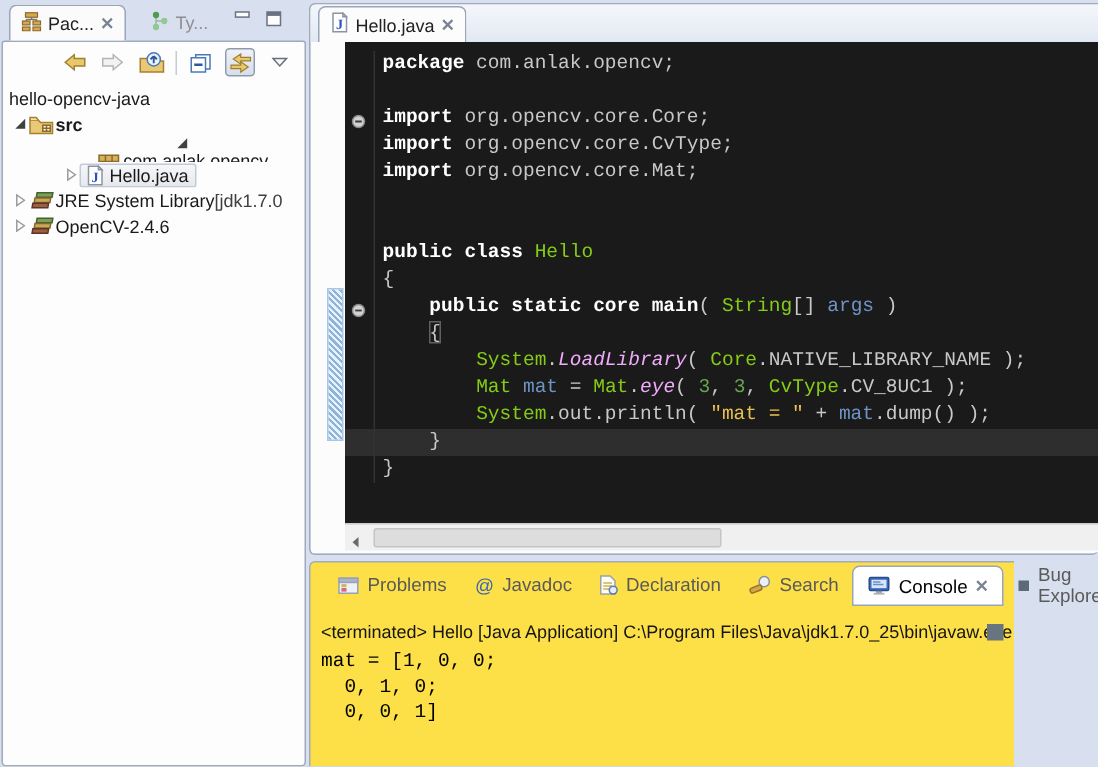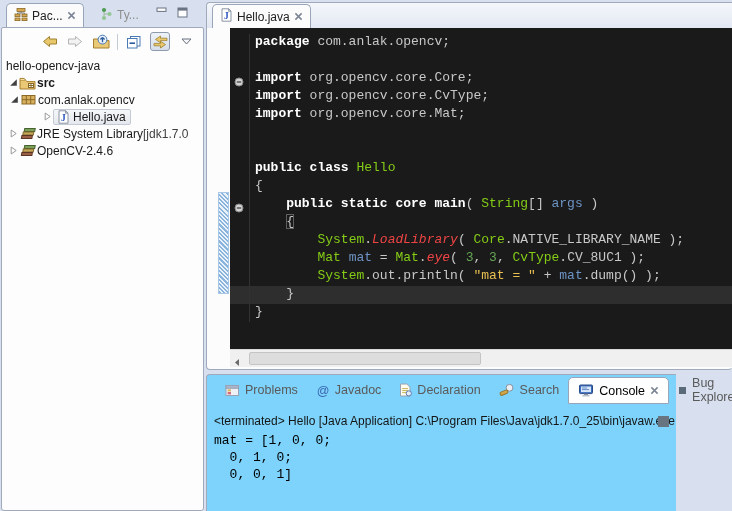--- a/index.html
+++ b/index.html
@@ -38,28 +38,28 @@
   .fold-col{position:absolute;left:0;top:0;width:19px;height:100%;}
   .fold-marker{position:absolute;left:4px;}
   .cur-line{position:absolute;left:0;right:0;height:18px;background:#2e2e2e;}
   #code{position:absolute;left:19px;top:6px;right:0;border-left:1px solid #323232;padding-left:5px;}
   .cl{height:18px;line-height:18px;font:13px "Liberation Mono",monospace;white-space:pre;color:#c8c8c8;position:relative;}
   .tk-k{color:#ffffff;font-weight:bold;}
   .tk-c{color:#84cc16;}
   .tk-n{color:#65a654;}
   .tk-s{color:#e8bf51;}
   .tk-v{color:#6d94c4;}
-  .tk-i{color:#ef4444;font-style:italic;}
+  .tk-i{color:#f0abfc;font-style:italic;}
   .tk-b{outline:1px solid #606060;outline-offset:-1px;}
   .ed-hscroll{position:absolute;left:22px;right:0;top:321px;height:17px;background:#f0f0f0;border-top:1px solid #dadada;}
   .sb-arrow{position:absolute;left:3px;top:3px;}
   .sb-thumb{position:absolute;left:19px;top:2px;width:230px;bottom:2px;background:#dddddd;border:1px solid #c4c4c4;border-radius:2px;}
 
   
-  .console-panel{position:absolute;left:206px;top:374px;width:470px;height:137px;background:#7dd3fc;border:1px solid #a0aabc;border-right:none;border-bottom:none;border-radius:4px 0 0 0;}
+  .console-panel{position:absolute;left:206px;top:374px;width:470px;height:137px;background:#fde047;border:1px solid #a0aabc;border-right:none;border-bottom:none;border-radius:4px 0 0 0;}
   .cp-tabs{position:relative;height:29px;display:flex;align-items:flex-end;padding-left:9px;font-size:12.5px;color:#5a5a5a;}
   .ctab{display:flex;align-items:center;gap:5px;padding:0 9px;height:28px;box-sizing:border-box;}
   .ctab .ci{display:inline-flex;}
   .ctab.active{border:1px solid #99a5b8;border-radius:5px 5px 0 0;background:#fff;color:#000;height:27px;margin-top:1px;}
   .cp-toolbtn{position:absolute;right:7px;top:41px;width:11px;height:11px;background:#68747f;}
   .cp-status{margin:10px 0 0 7px;font-size:12px;color:#151515;white-space:nowrap;overflow:hidden;}
   #console-out{margin:4px 0 0 7px;font:13px "Liberation Mono",monospace;line-height:17px;color:#000;white-space:pre;}
 </style>
 </head>
 <body>
@@ -163,21 +163,21 @@
                 <svg width="17" height="14" viewBox="0 0 17 14">
                   <path d="M1 4h5.4L8 5.6h8V13H1z" fill="#e9c876" stroke="#a6802e"></path>
                   <path d="M1 4V2.4h4.2l1.2 1.6" fill="#f4dfa6" stroke="#a6802e"></path>
                   <rect x="9.5" y="7.5" width="5" height="4" fill="#fdfdfd" stroke="#8a6a28"></rect>
                   <path d="M12 7.5v4M9.5 9.5h5" stroke="#8a6a28"></path>
                 </svg>
               </span>
               <span class="tlab">src</span>
             </span>
           </div>
-          <div class="trow" style="padding-left: 6px;">
+          <div class="trow" style="padding-left: 38px; flex-direction: column;">
             <span class="texp">
               <svg width="9" height="9" viewBox="0 0 9 9">
                 <path d="M7.8 1.2v6.6H1.2z" fill="#404040"></path>
               </svg>
             </span>
             <span style="display: inline-flex; align-items: center;">
               <span class="tico">
                 <svg width="15" height="13" viewBox="0 0 15 13">
                   <rect x="1" y="2.5" width="13" height="8.5" fill="#d9b05e" stroke="#8a6a28"></rect>
                   <path d="M1 6.7h13M5.3 2.5v8.5M9.7 2.5v8.5" stroke="#8a6a28"></path>

